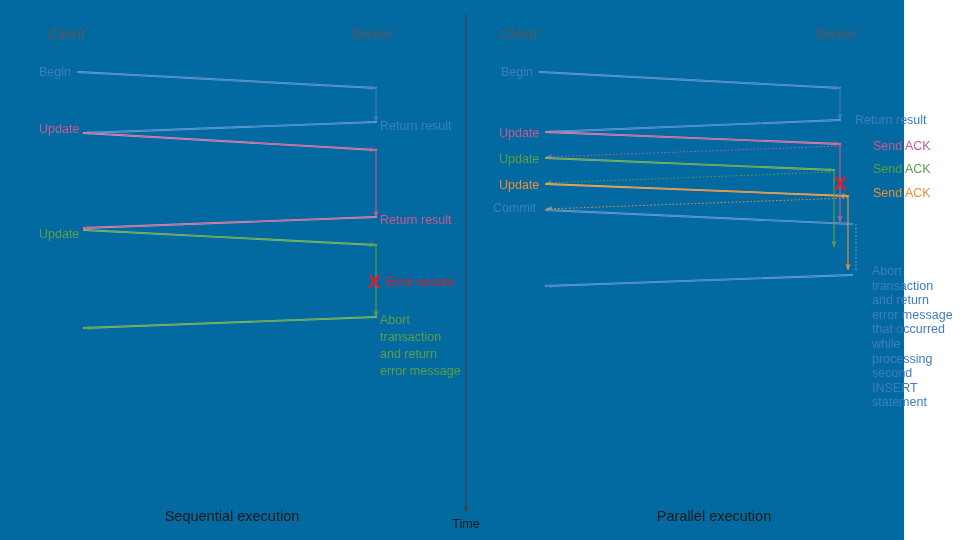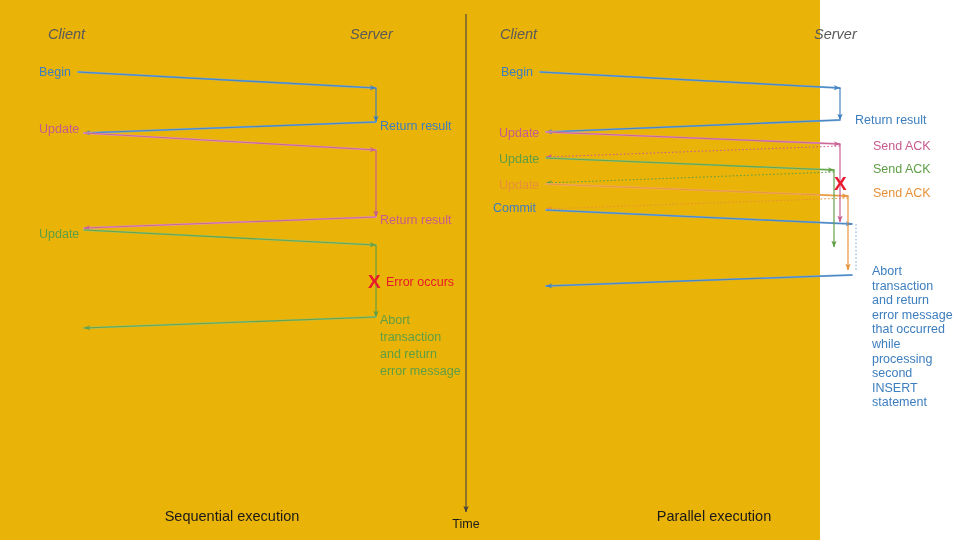--- a/index.html
+++ b/index.html
@@ -1,18 +1,18 @@
 <!DOCTYPE html>
 <html><head>
 <meta charset="utf-8">
 <style>
   html,body{margin:0;padding:0;background:#ffffff;}
   body{width:960px;height:540px;overflow:hidden;
        font-family:"Liberation Sans","DejaVu Sans",sans-serif;}
-  #stage{position:relative;width:820px;height:540px;background:#eab308;}
+  #stage{position:relative;width:904px;height:540px;background:#0369a1;}
   svg#diagram{position:absolute;left:0;top:0;width:960px;height:540px;}
   text{font-family:"Liberation Sans","DejaVu Sans",sans-serif;}
   .actor-label{font-size:14.5px;font-style:italic;fill:#595959;}
   .msg-label{font-size:12.5px;}
   .caption{font-size:14.5px;fill:#1a1a1a;}
   .axis-label{font-size:12.5px;fill:#1a1a1a;}
   .err-x{font-size:19px;font-weight:bold;fill:#e8192c;}
   .block-line{font-size:12.5px;}
 </style>
 </head>

